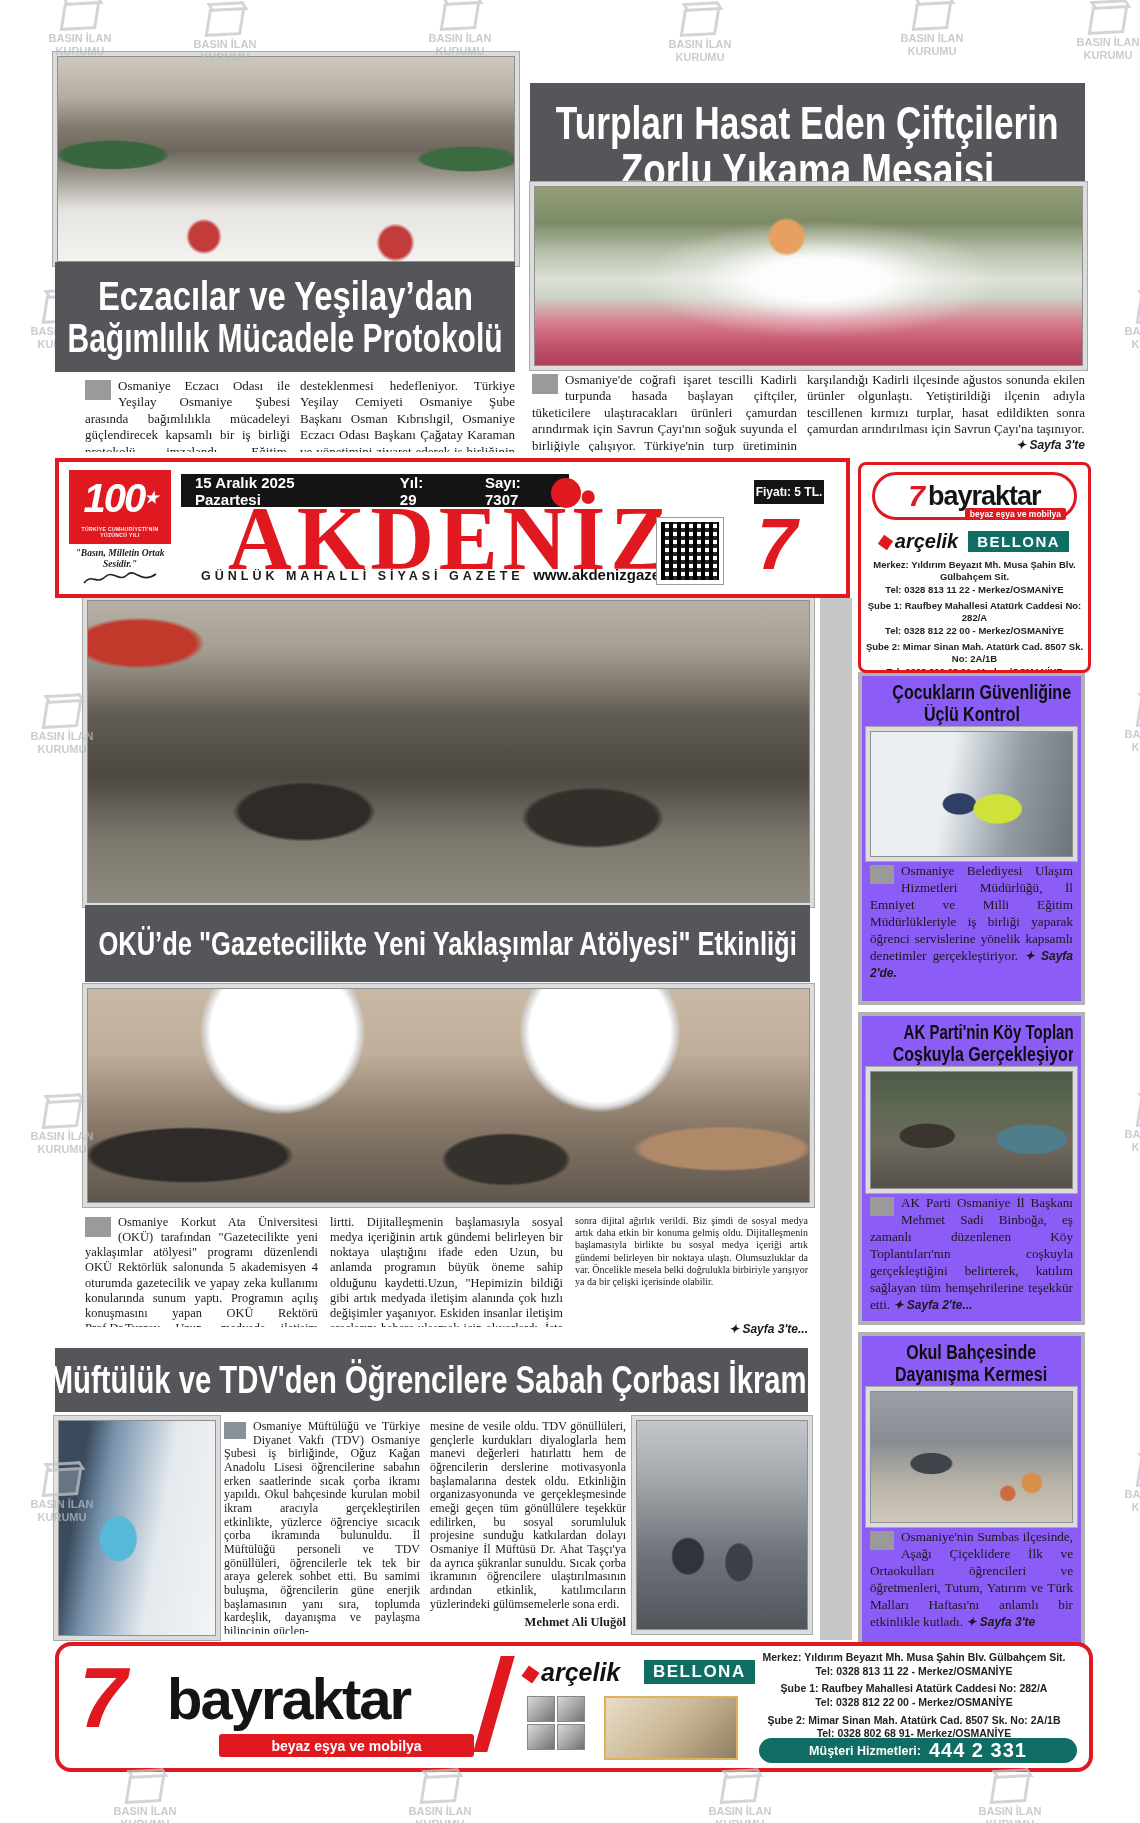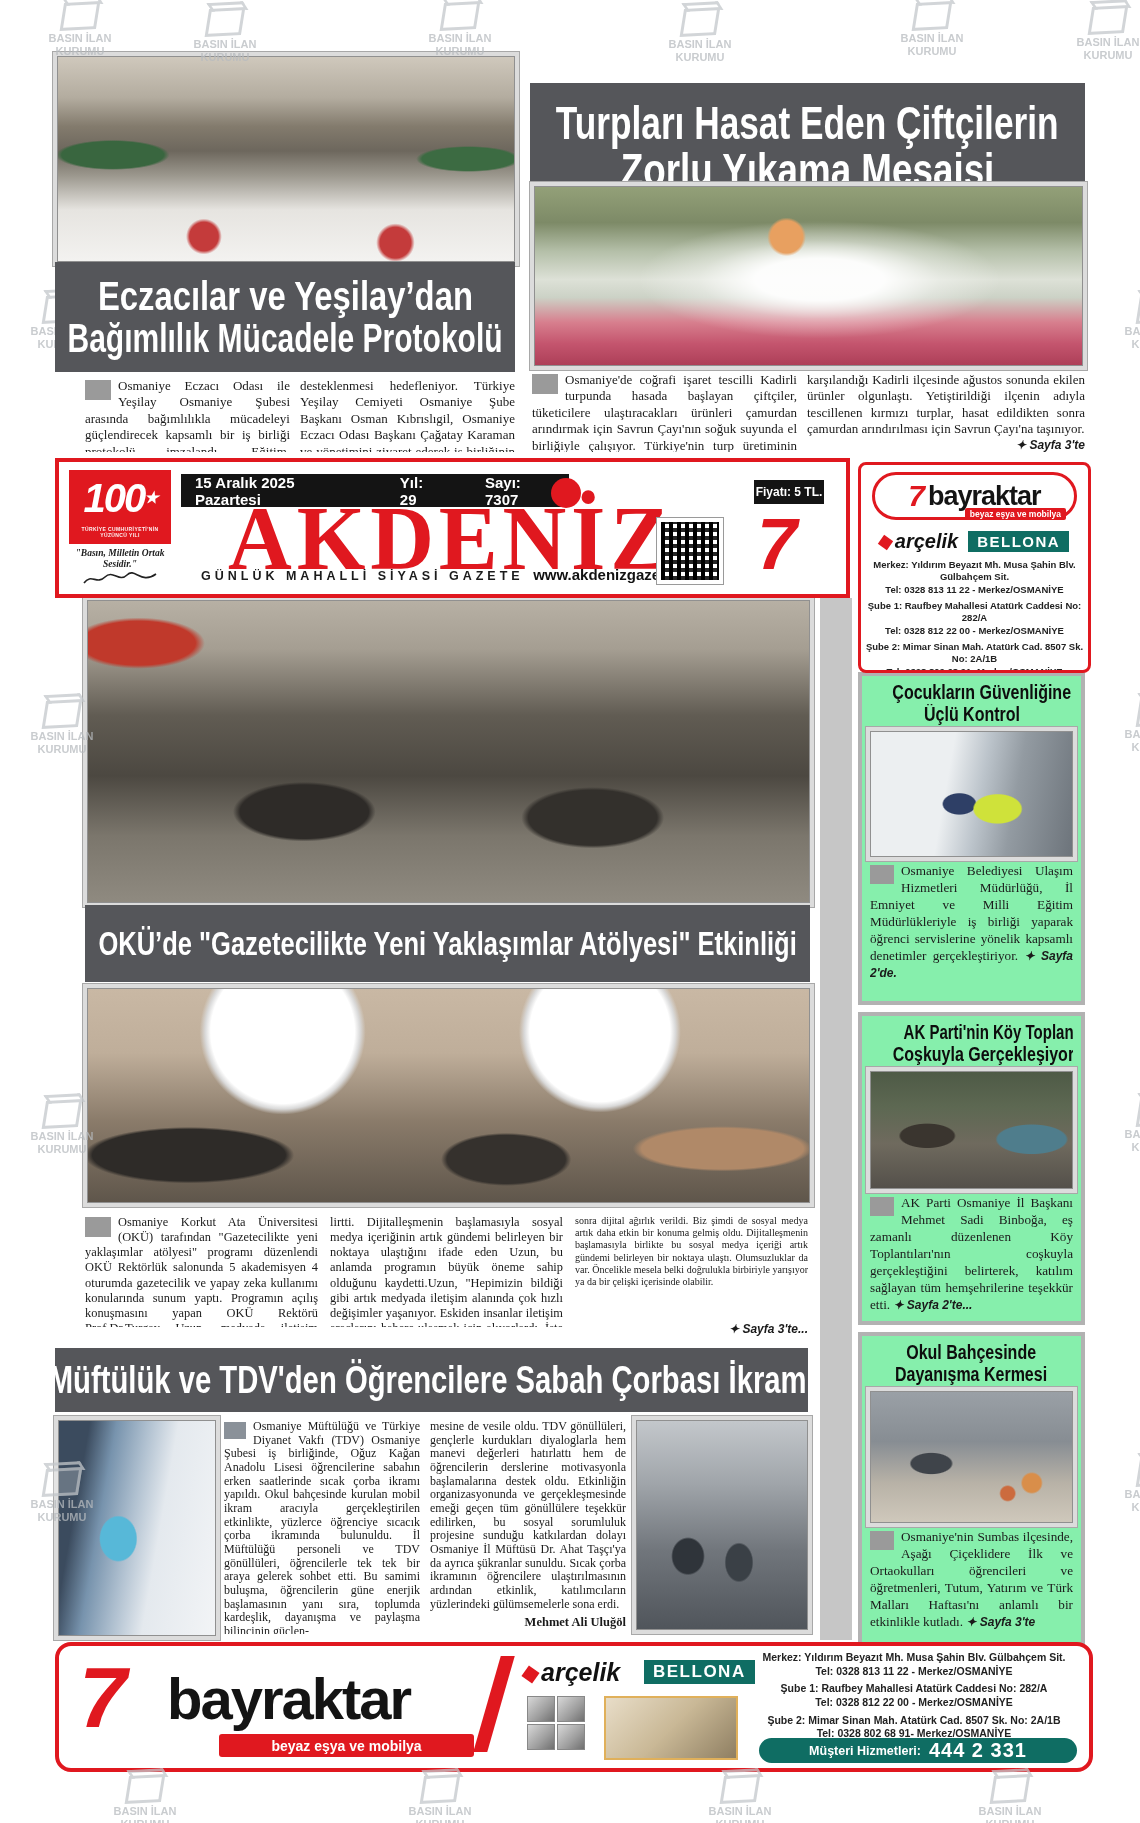--- a/index.html
+++ b/index.html
@@ -112,21 +112,21 @@
            letter-spacing:1.5px;padding:2px 9px;}
   .addrs{font:bold 9.5px "Liberation Sans",sans-serif;color:#222;text-align:center;line-height:1.3;}
   .addrs span{display:block;}
   .addrs .grp{margin-top:4px;}
   .custpill{background:#0f6d63;border-radius:14px;color:#fff;display:flex;align-items:center;
             justify-content:center;gap:5px;}
   .custpill .cl{font:bold 11.5px "Liberation Sans",sans-serif;}
   .custpill .cn{font:bold 20px "Liberation Sans",sans-serif;letter-spacing:1px;text-align:center;}
 
   
-  .sbox{border:4px solid #b2b2b2;background:#86efac;padding:6px 8px;box-sizing:border-box;}
+  .sbox{border:4px solid #b2b2b2;background:#8b5cf6;padding:6px 8px;box-sizing:border-box;}
   .shl{font:bold 20px "Liberation Sans",sans-serif;color:#0d0d0d;text-align:center;line-height:1.08;
        white-space:nowrap;overflow:hidden;}
   .sphoto{margin:6px 0;}
   .sbody{font-size:13.2px;line-height:1.28;text-align:justify;overflow:hidden;}
   .sbody .intro-sq{width:24px;height:19px;}
 
   .graystrip{background:#c6c6c6;}
   .byline{font:bold 12.5px "Liberation Serif",serif;text-align:right;}
 
   

